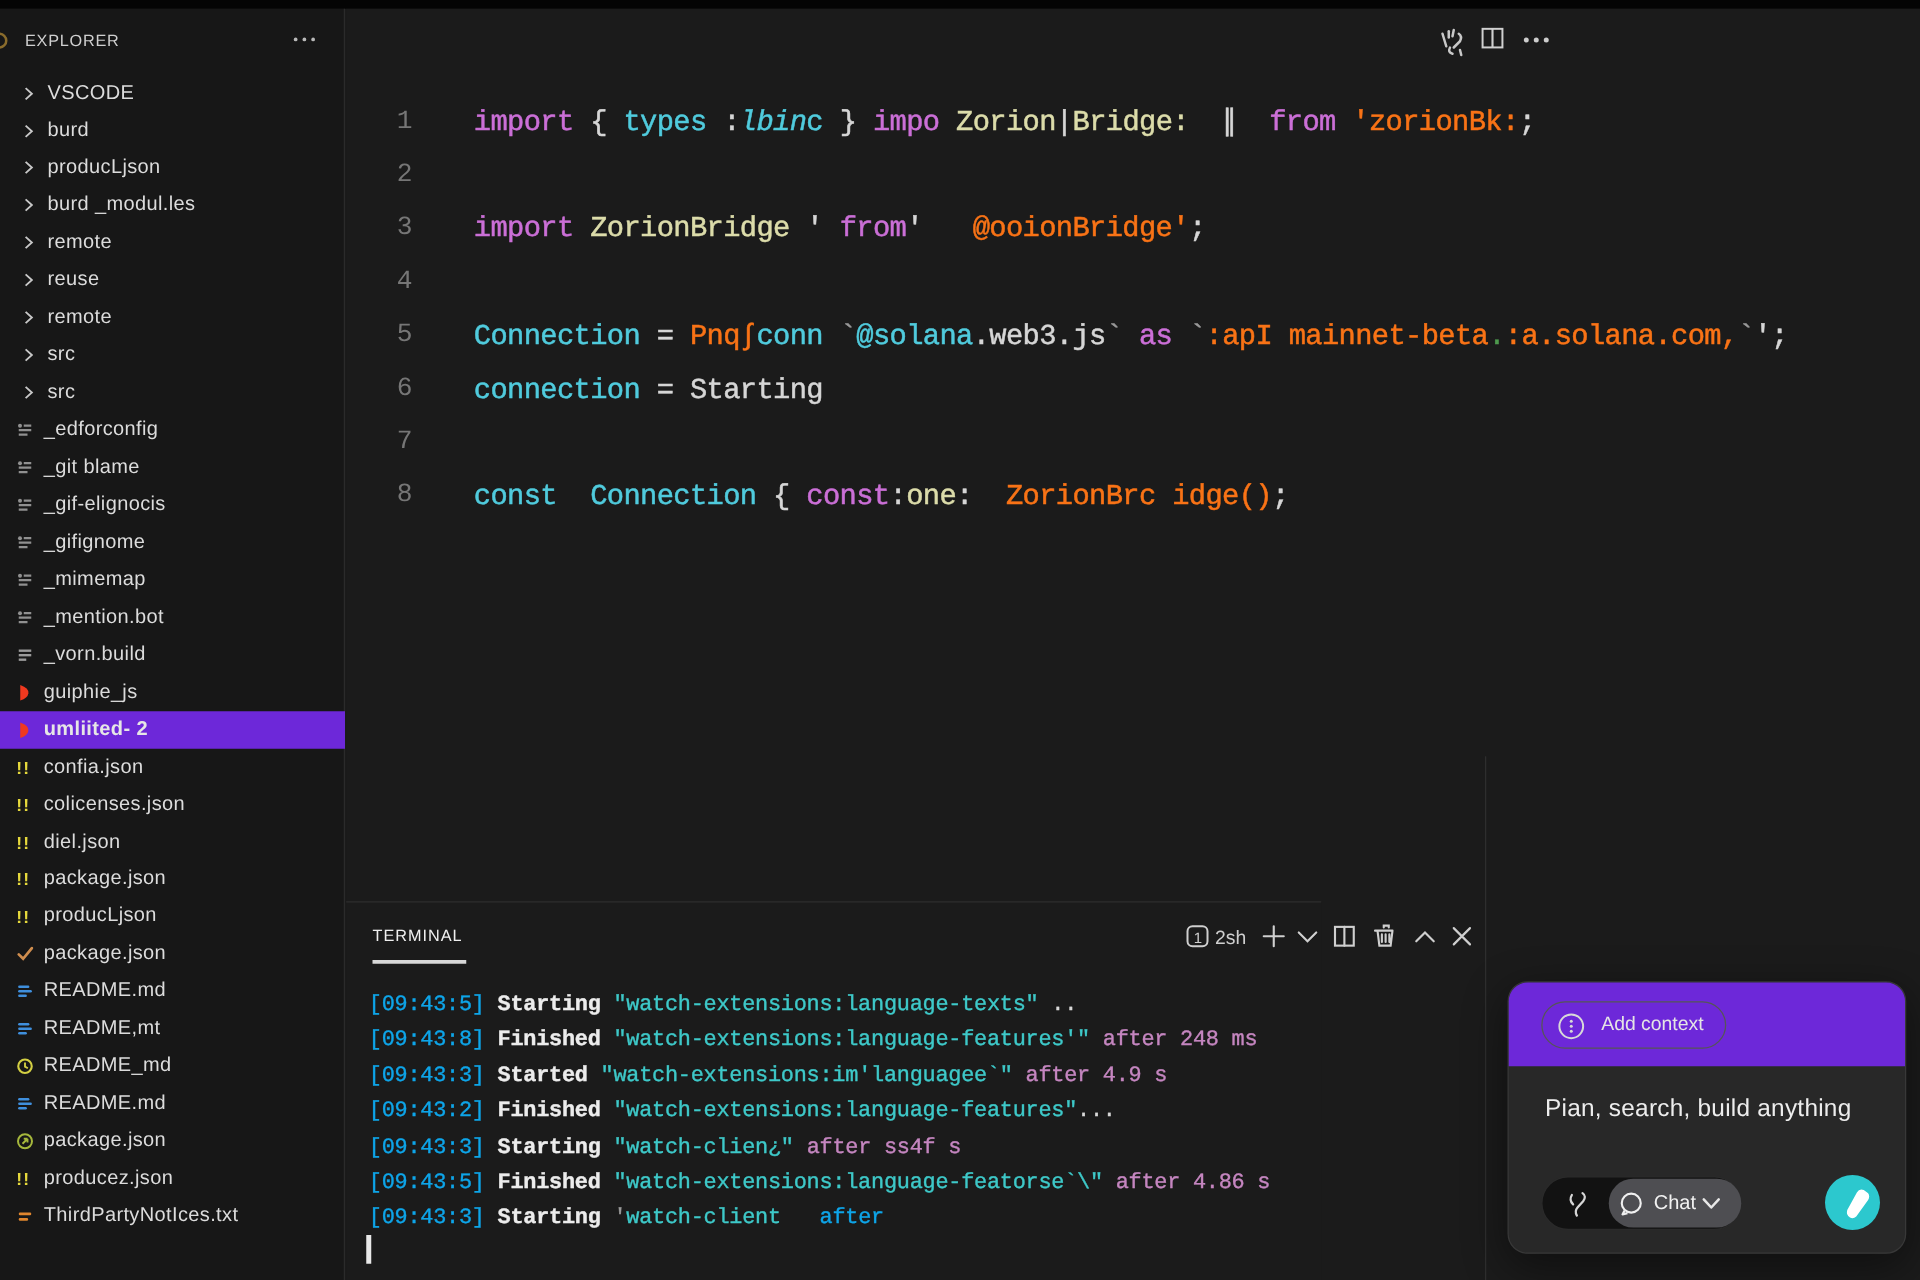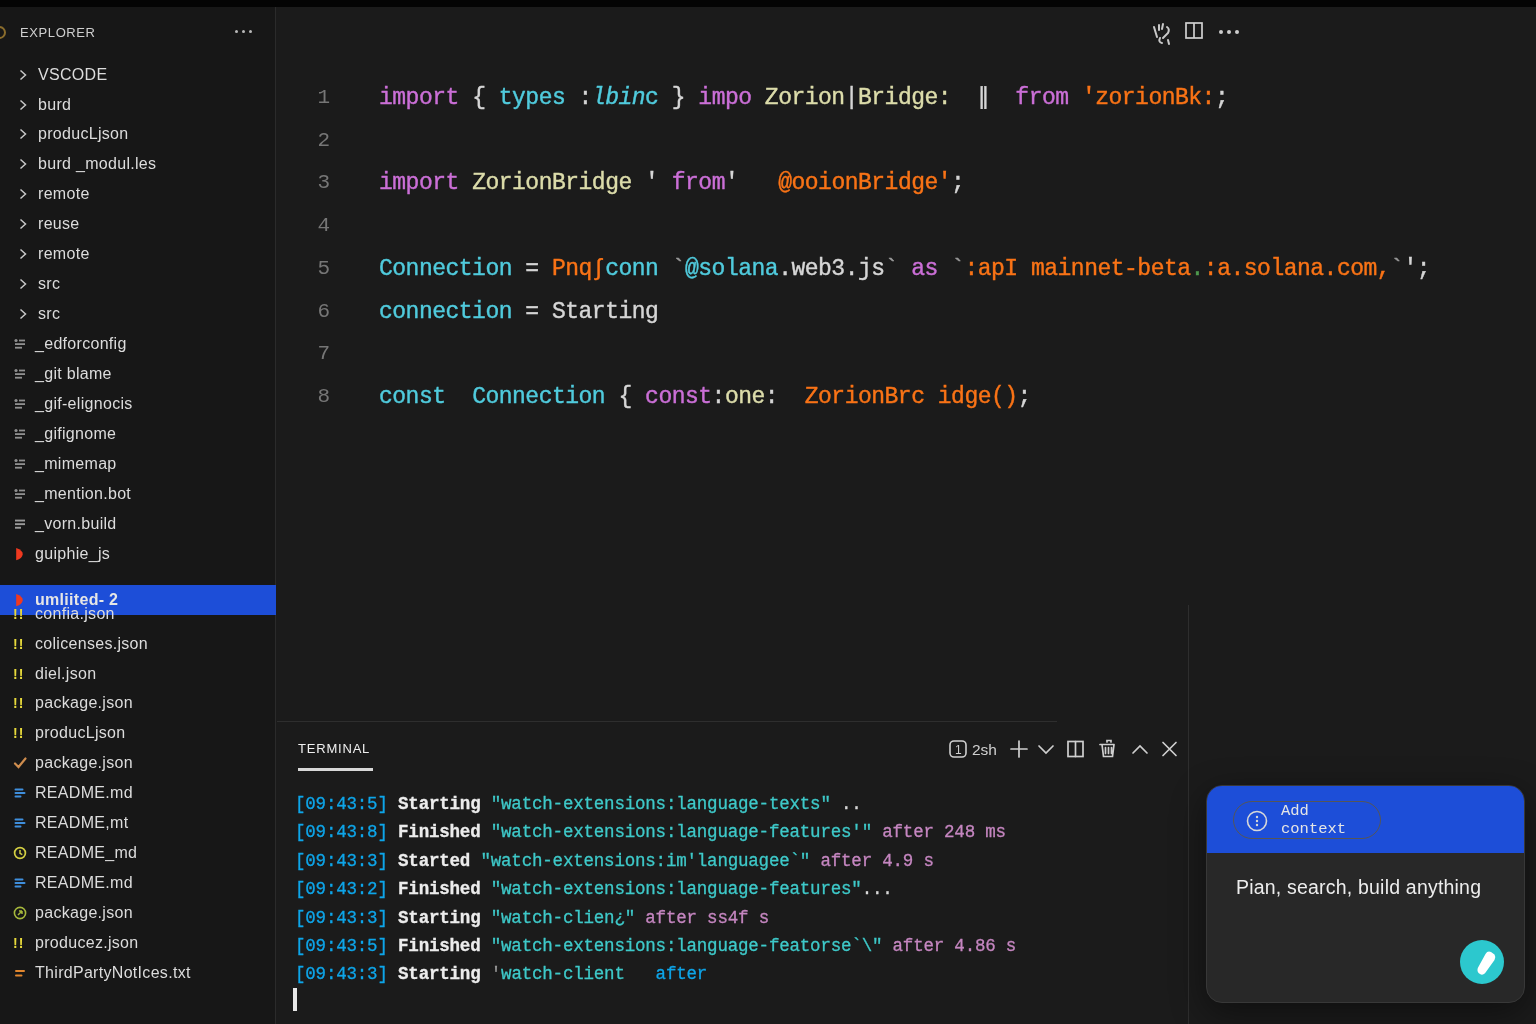--- a/index.html
+++ b/index.html
@@ -6,21 +6,21 @@
   html,body { width:1536px; height:1024px; background:#1b1b1b; overflow:hidden; }
   body { font-family:"Liberation Sans", sans-serif; position:relative; }
   #topstrip { position:absolute; left:0; top:0; width:1536px; height:7px; background:#040404; }
   
   #sidebar { position:absolute; left:0; top:7px; width:276px; height:1017px; background:#171717; border-right:1px solid #2b2b2b; }
   #exphdr { position:absolute; left:20px; top:18px; color:#cfcfcf; font-size:13px; letter-spacing:0.6px; }
   #expdots { position:absolute; left:235px; top:22px; width:20px; height:5px; }
   .dot { position:absolute; width:3px; height:3px; border-radius:50%; background:#b9b9b9; top:1px;}
   #goldarc { position:absolute; left:-7px; top:19px; width:13px; height:13px; border:2.5px solid #8a6c2c; border-radius:50%; }
   .row { position:absolute; left:0; width:276px; height:30px; }
-  .row.sel { background:#1d4ed8;margin-top:16px; }
+  .row.sel { background:#6d28d9; }
   .rlabel { position:absolute; left:38px; top:50%; transform:translateY(-50%); font-size:16px; letter-spacing:0.3px; color:#dcdcdc; white-space:pre; }
   .flabel { left:35px; }
   .chev { position:absolute; left:19px; top:50%; transform:translateY(-50%); }
   .ficon { position:absolute; left:13px; top:50%; transform:translateY(-50%); width:14px; height:16px; }
   
   #editor { position:absolute; left:277px; top:7px; width:1259px; height:1017px; background:#1b1b1b; }
   #codelines { position:absolute; left:102px; top:70px; font-family:"Liberation Mono", monospace; font-size:23px; line-height:42.7px; letter-spacing:-0.5px; white-space:pre; color:#d6d6d6; -webkit-text-stroke:0.4px; }
   #linenums { position:absolute; left:0px; top:70px; width:53px; text-align:right; font-family:"Liberation Mono", monospace; font-size:21px; line-height:42.7px; color:#767676; }
   .kw { color:#CB6FD7; } 
   .cy { color:#50CBDD; } 
@@ -38,21 +38,21 @@
   #termicons { position:absolute; left:670px; top:12px; width:242px; height:30px; }
   #termbody { position:absolute; left:18px; top:68px; font-family:"Liberation Mono", monospace; font-size:17.5px; line-height:28.4px; letter-spacing:-0.2px; white-space:pre; color:#e8e8e8; -webkit-text-stroke:0.3px; }
   .ts { color:#0ea5e9; }
   .tb { color:#ececec; font-weight:bold; }
   .tc { color:#3ec9c9; }
   .tm { color:#c586c0; }
   .tw { color:#d9d9d9; }
   #cursorblk { position:absolute; left:16px; top:266px; width:3.5px; height:23px; background:#e8e8e8; }
   
   #chatcard { position:absolute; left:1206px; top:785px; width:319px; height:218px; background:#282828; border:1px solid #383838; border-radius:16px; box-shadow:0 10px 35px rgba(0,0,0,0.45); }
-  #chathdr { position:absolute; left:0; top:0; width:100%; height:67px; background:#1d4ed8; border-radius:15px 15px 0 0;font-family:Liberation Mono, monospace; }
+  #chathdr { position:absolute; left:0; top:0; width:100%; height:67px; background:#6d28d9; border-radius:15px 15px 0 0; }
   #addctx { position:absolute; left:26px; top:15px; width:148px; height:38px; border:1px solid #565656; border-radius:19px; }
   #addctx span { position:absolute; left:47px; top:50%; transform:translateY(-50%); color:#e5e5e5; font-size:15.5px; }
   #chatmsg { position:absolute; left:29px; top:90px; color:#ededed; font-size:19.5px; letter-spacing:0.2px; }
   #botpill { position:absolute; left:26px; top:155px; width:160px; height:43px; background:#121212; border-radius:22px; border:1px solid #2a2a2a;}
   #chatpill { position:absolute; left:53px; top:1px; width:106px; height:39px; background:#4e4e52; border-radius:20px; }
   #chatpill span { position:absolute; left:36px; top:50%; transform:translateY(-50%); color:#f2f2f2; font-size:16px; }
   #tealbtn { position:absolute; left:253px; top:154px; width:44px; height:44px; background:#2cc8ce; border-radius:50%; }
 </style>
 </head>
 <body>
@@ -343,18 +343,33 @@
       <svg style="position:absolute;left:12px;top:8px" width="22" height="22" viewBox="0 0 22 22">
         <circle cx="11" cy="11" r="9.5" fill="none" stroke="#d8d8d8" stroke-width="1.6"></circle>
         <circle cx="11" cy="7" r="1.2" fill="#d8d8d8"></circle>
           <circle cx="11" cy="11" r="1.2" fill="#d8d8d8"></circle>
           <circle cx="11" cy="15" r="1.2" fill="#d8d8d8"></circle>
       </svg>
       <span>Add context</span>
     </div>
   </div>
   <div id="chatmsg">Pian, search, build anything</div>
+  <div id="botpill">
+    <svg style="position:absolute;left:18px;top:10px" width="22" height="22" viewBox="0 0 22 22">
+      <path d="M5.5 4 q-2.5 4 1 7.5 M14 2.5 q3.5 2.5 0.5 6.5 l-4.5 5 q-2.5 3 -0.5 6.5" fill="none" stroke="#d6d6d6" stroke-width="1.8" stroke-linecap="round"></path>
+    </svg>
+    <div id="chatpill">
+      <svg style="position:absolute;left:8px;top:10px" width="20" height="20" viewBox="0 0 20 20">
+        <circle cx="10" cy="9.5" r="7.6" fill="none" stroke="#f0f0f0" stroke-width="1.7"></circle>
+          <path d="M4.5 15.5 L3 18.5 L7 17.5" fill="none" stroke="#f0f0f0" stroke-width="1.7" stroke-linejoin="round"></path>
+      </svg>
+      <span>Chat</span>
+      <svg style="position:absolute;left:74px;top:14px" width="16" height="12" viewBox="0 0 16 12">
+        <path d="M2 2.5 L8 9 L14 2.5" fill="none" stroke="#e8e8e8" stroke-width="2" stroke-linecap="round" stroke-linejoin="round"></path>
+      </svg>
+    </div>
+  </div>
   <div id="tealbtn">
     <svg style="position:absolute;left:9px;top:8px" width="28" height="28" viewBox="0 0 28 28">
       <path d="M11 26 Q7.5 24 8.8 20 L16.5 6 Q18.5 2.5 22 4 L25.5 6.5 Q27.2 9 25.5 12 L16 25.2 Q13.5 27.6 11 26 z" fill="#ffffff"></path>
     </svg>
   </div>
 </div>
 
 </body></html>

